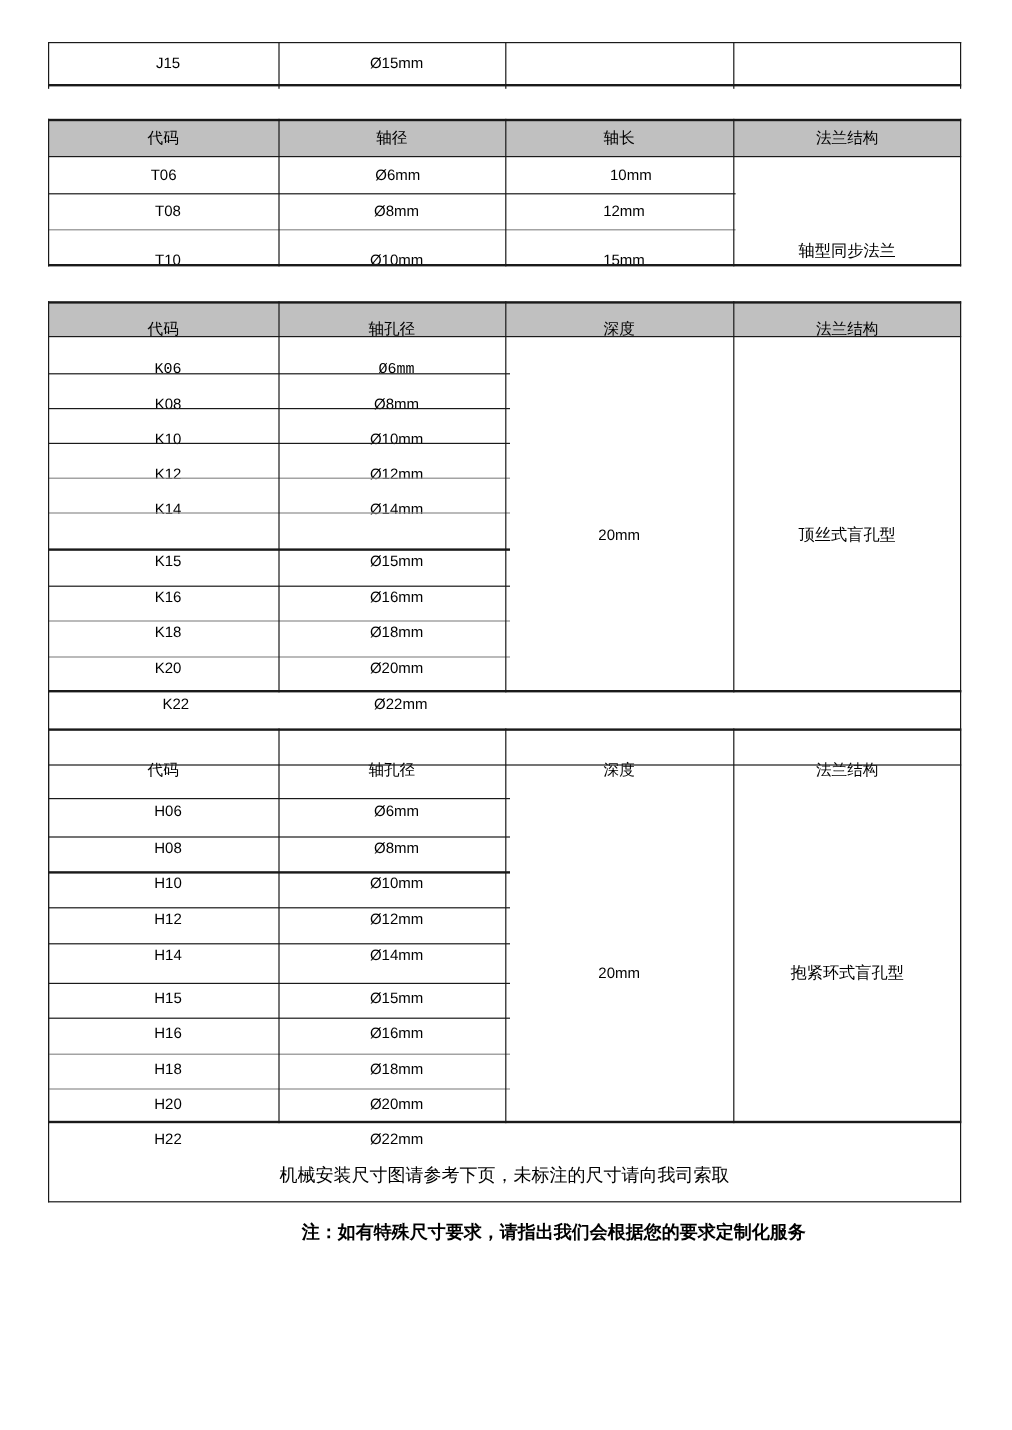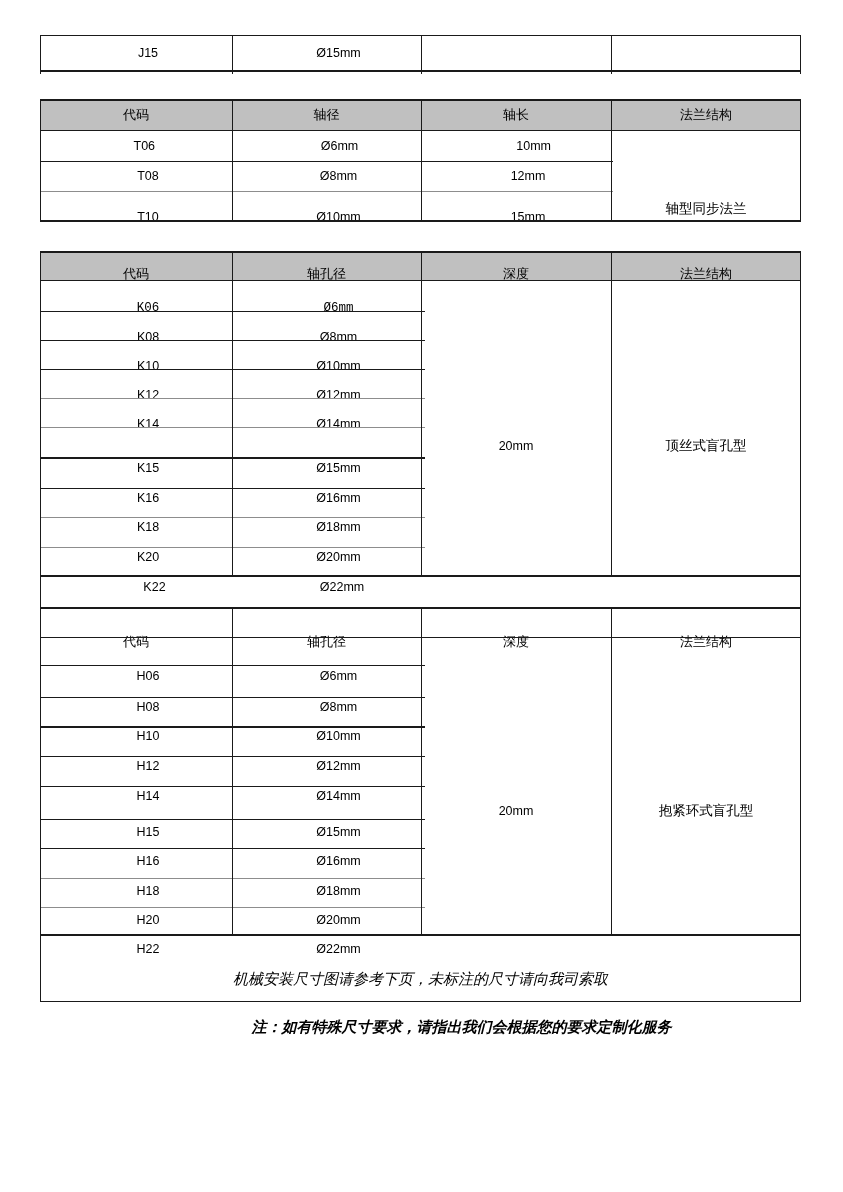--- a/index.html
+++ b/index.html
@@ -11,21 +11,21 @@
   .hl{position:absolute;background:#1a1a1a;height:1px;}
   .hl.thick{height:2px;}
   .hl.gray{background:#8d8d8d;}
   .vl{position:absolute;background:#1a1a1a;width:1px;}
 
   
   .band{position:absolute;left:0;width:761px;background:#c0c0c0;display:flex;}
   .band>span{text-align:center;font-size:13px;}
 
   
-  .r{position:absolute;left:12px;width:383px;display:flex;}
+  .r{position:absolute;left:4px;width:383px;display:flex;}
   .r>span{text-align:center;font-size:12.5px;display:block;}
   .w1{width:192px;} .w2{width:189px;} .w3{width:190px;} .w4{width:190px;}
   .r.full{width:761px;}
   .r.mid{align-items:center;}
   .r.low{align-items:flex-end;}
   .r.low>span{transform:translateY(4px);}
   .r.hi{align-items:flex-start;padding-top:3px;box-sizing:border-box;}
   .r.hi6{align-items:flex-start;padding-top:6px;box-sizing:border-box;}
 
   .band.bmid{align-items:center;}
@@ -33,21 +33,21 @@
   .band.blow>span{transform:translateY(3px);}
 
   
   .merged{position:absolute;display:flex;align-items:center;justify-content:center;
           font-size:13.5px;text-align:center;}
 
   
   .hhdr{position:absolute;left:0;width:761px;display:flex;align-items:center;}
   .hhdr>span{text-align:center;font-size:13px;transform:translateY(5px);}
 
-  .note{position:absolute;left:0;width:761px;text-align:center;font-size:15px;font-style:italic;}
+  .note{position:absolute;left:0;width:761px;text-align:center;font-size:15px;}
   .fnote{font-weight:bold;transform:translateX(41px);}
 </style>
 </head>
 <body>
 
 <div class="page">
 <div class="content">
 
   <div class="r full mid" style="top:36px;height:34px;">
     <span class="w1">J15</span>

